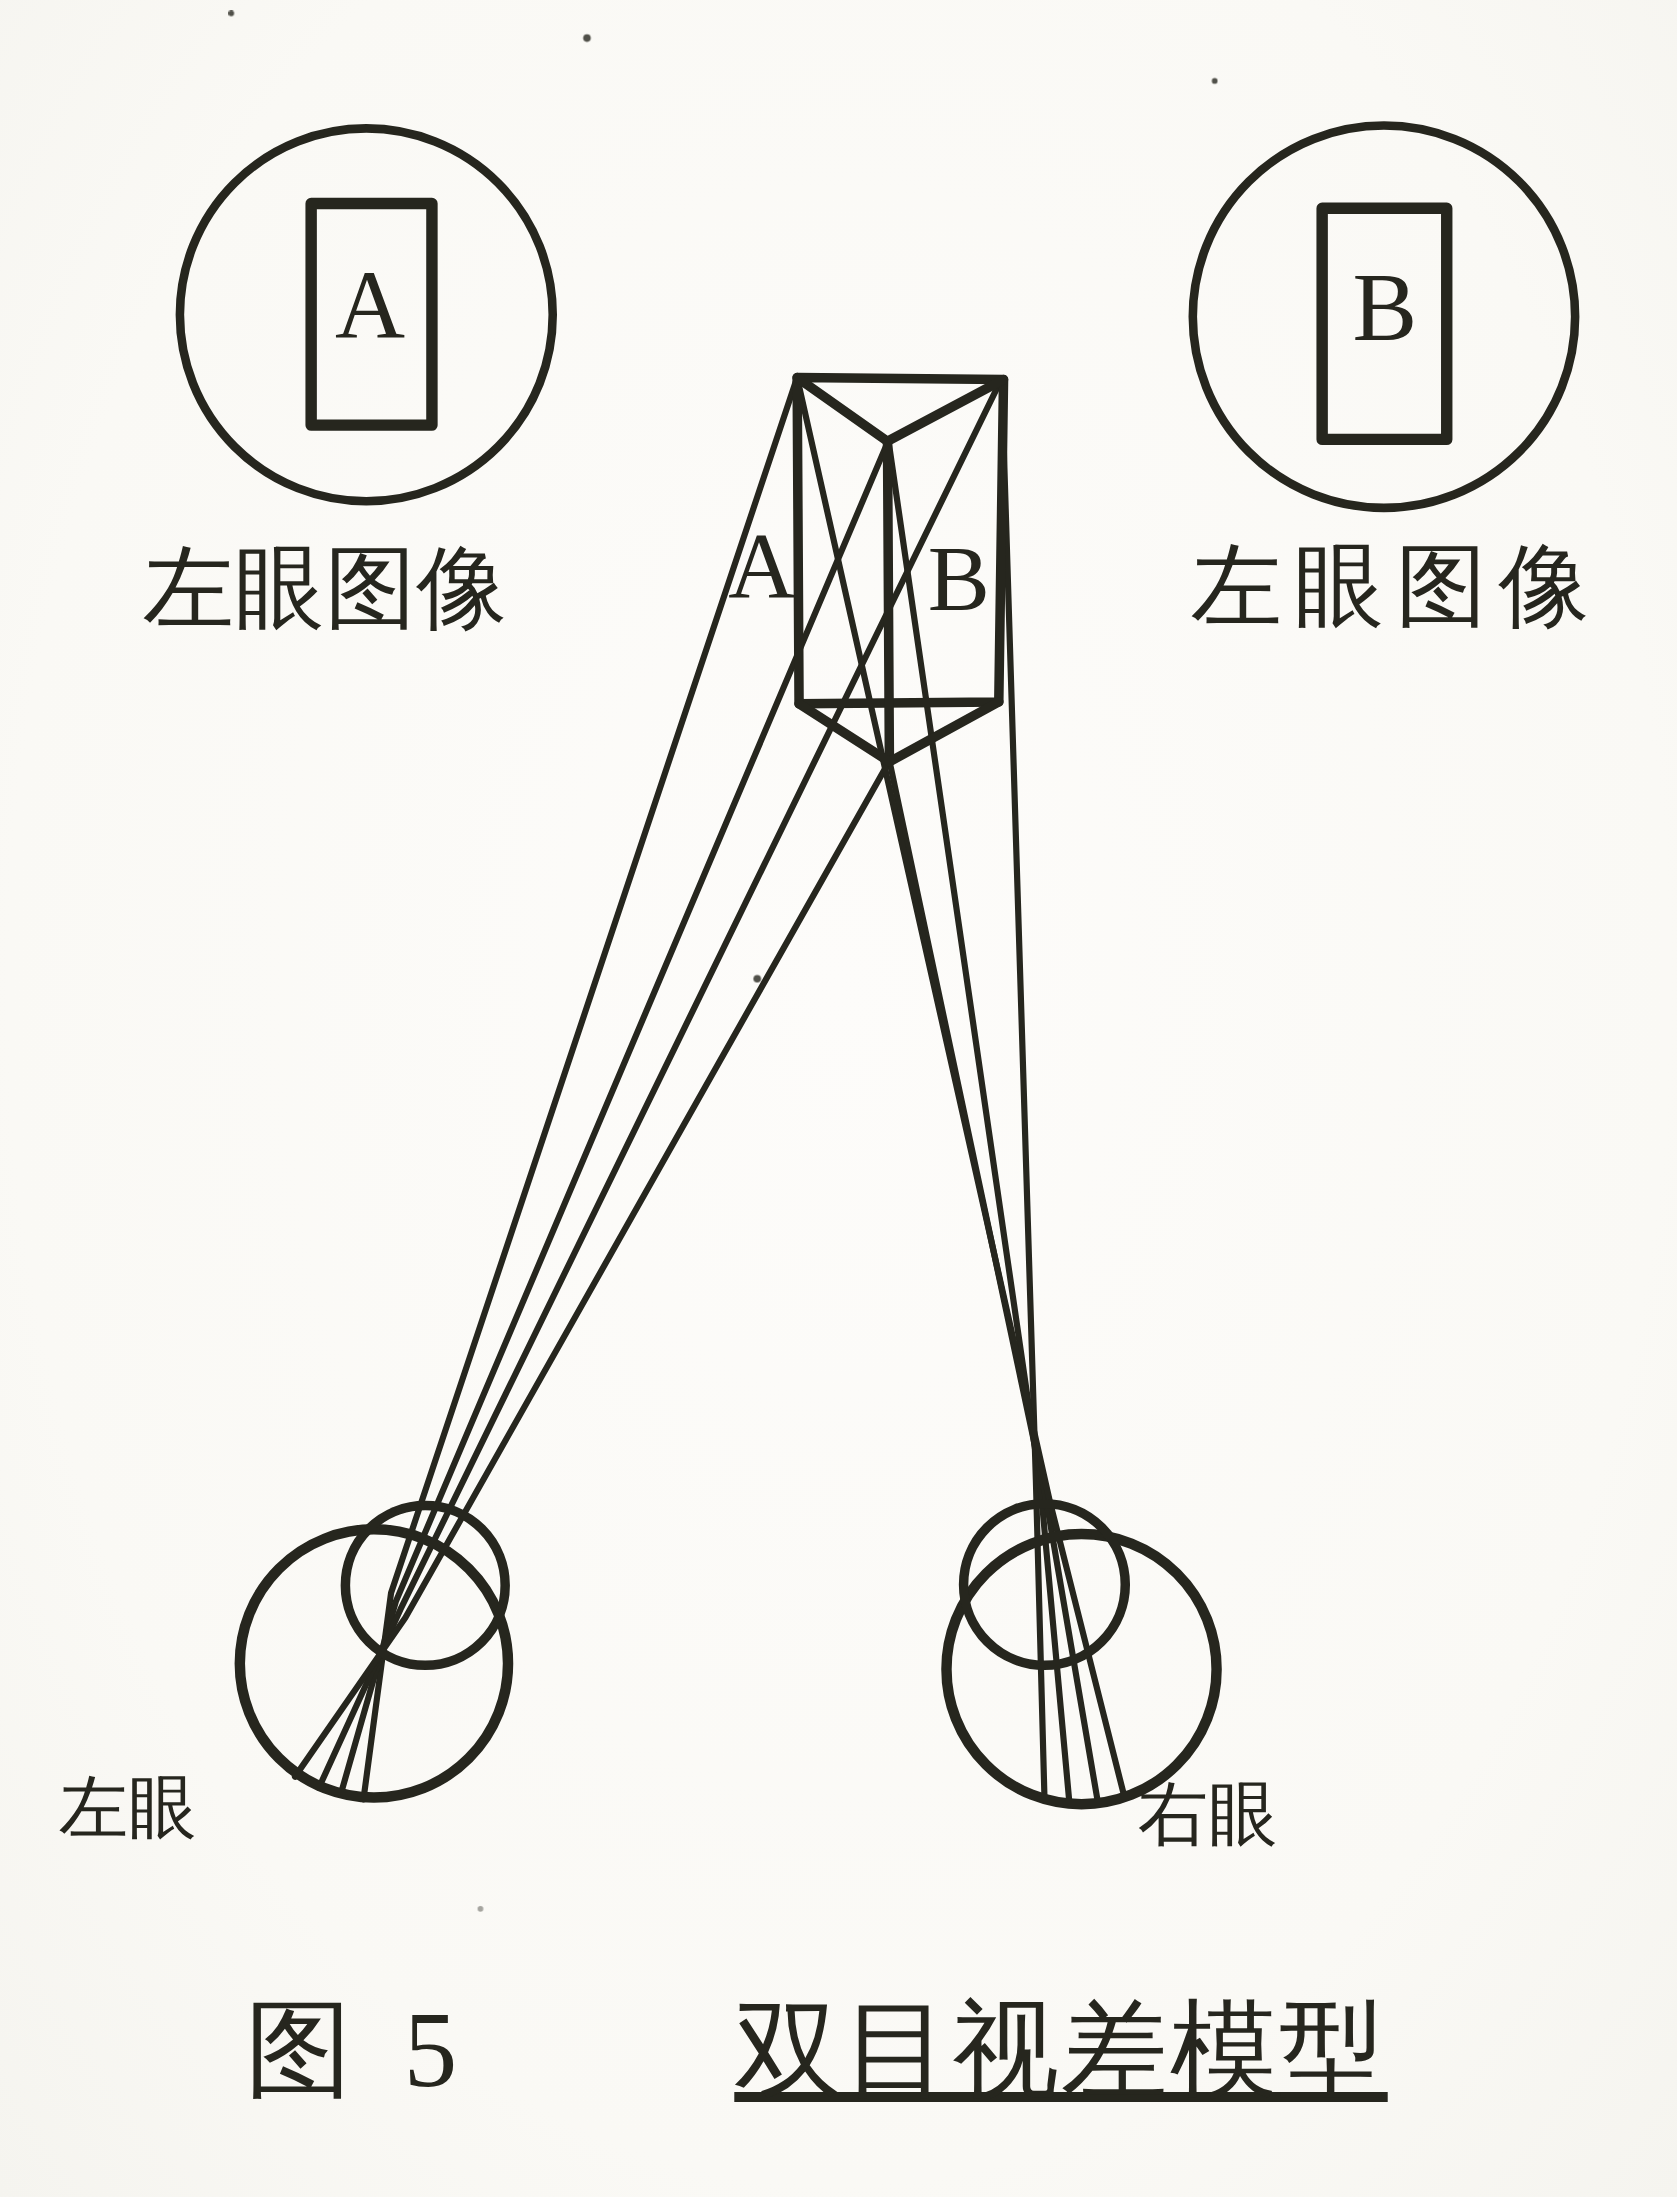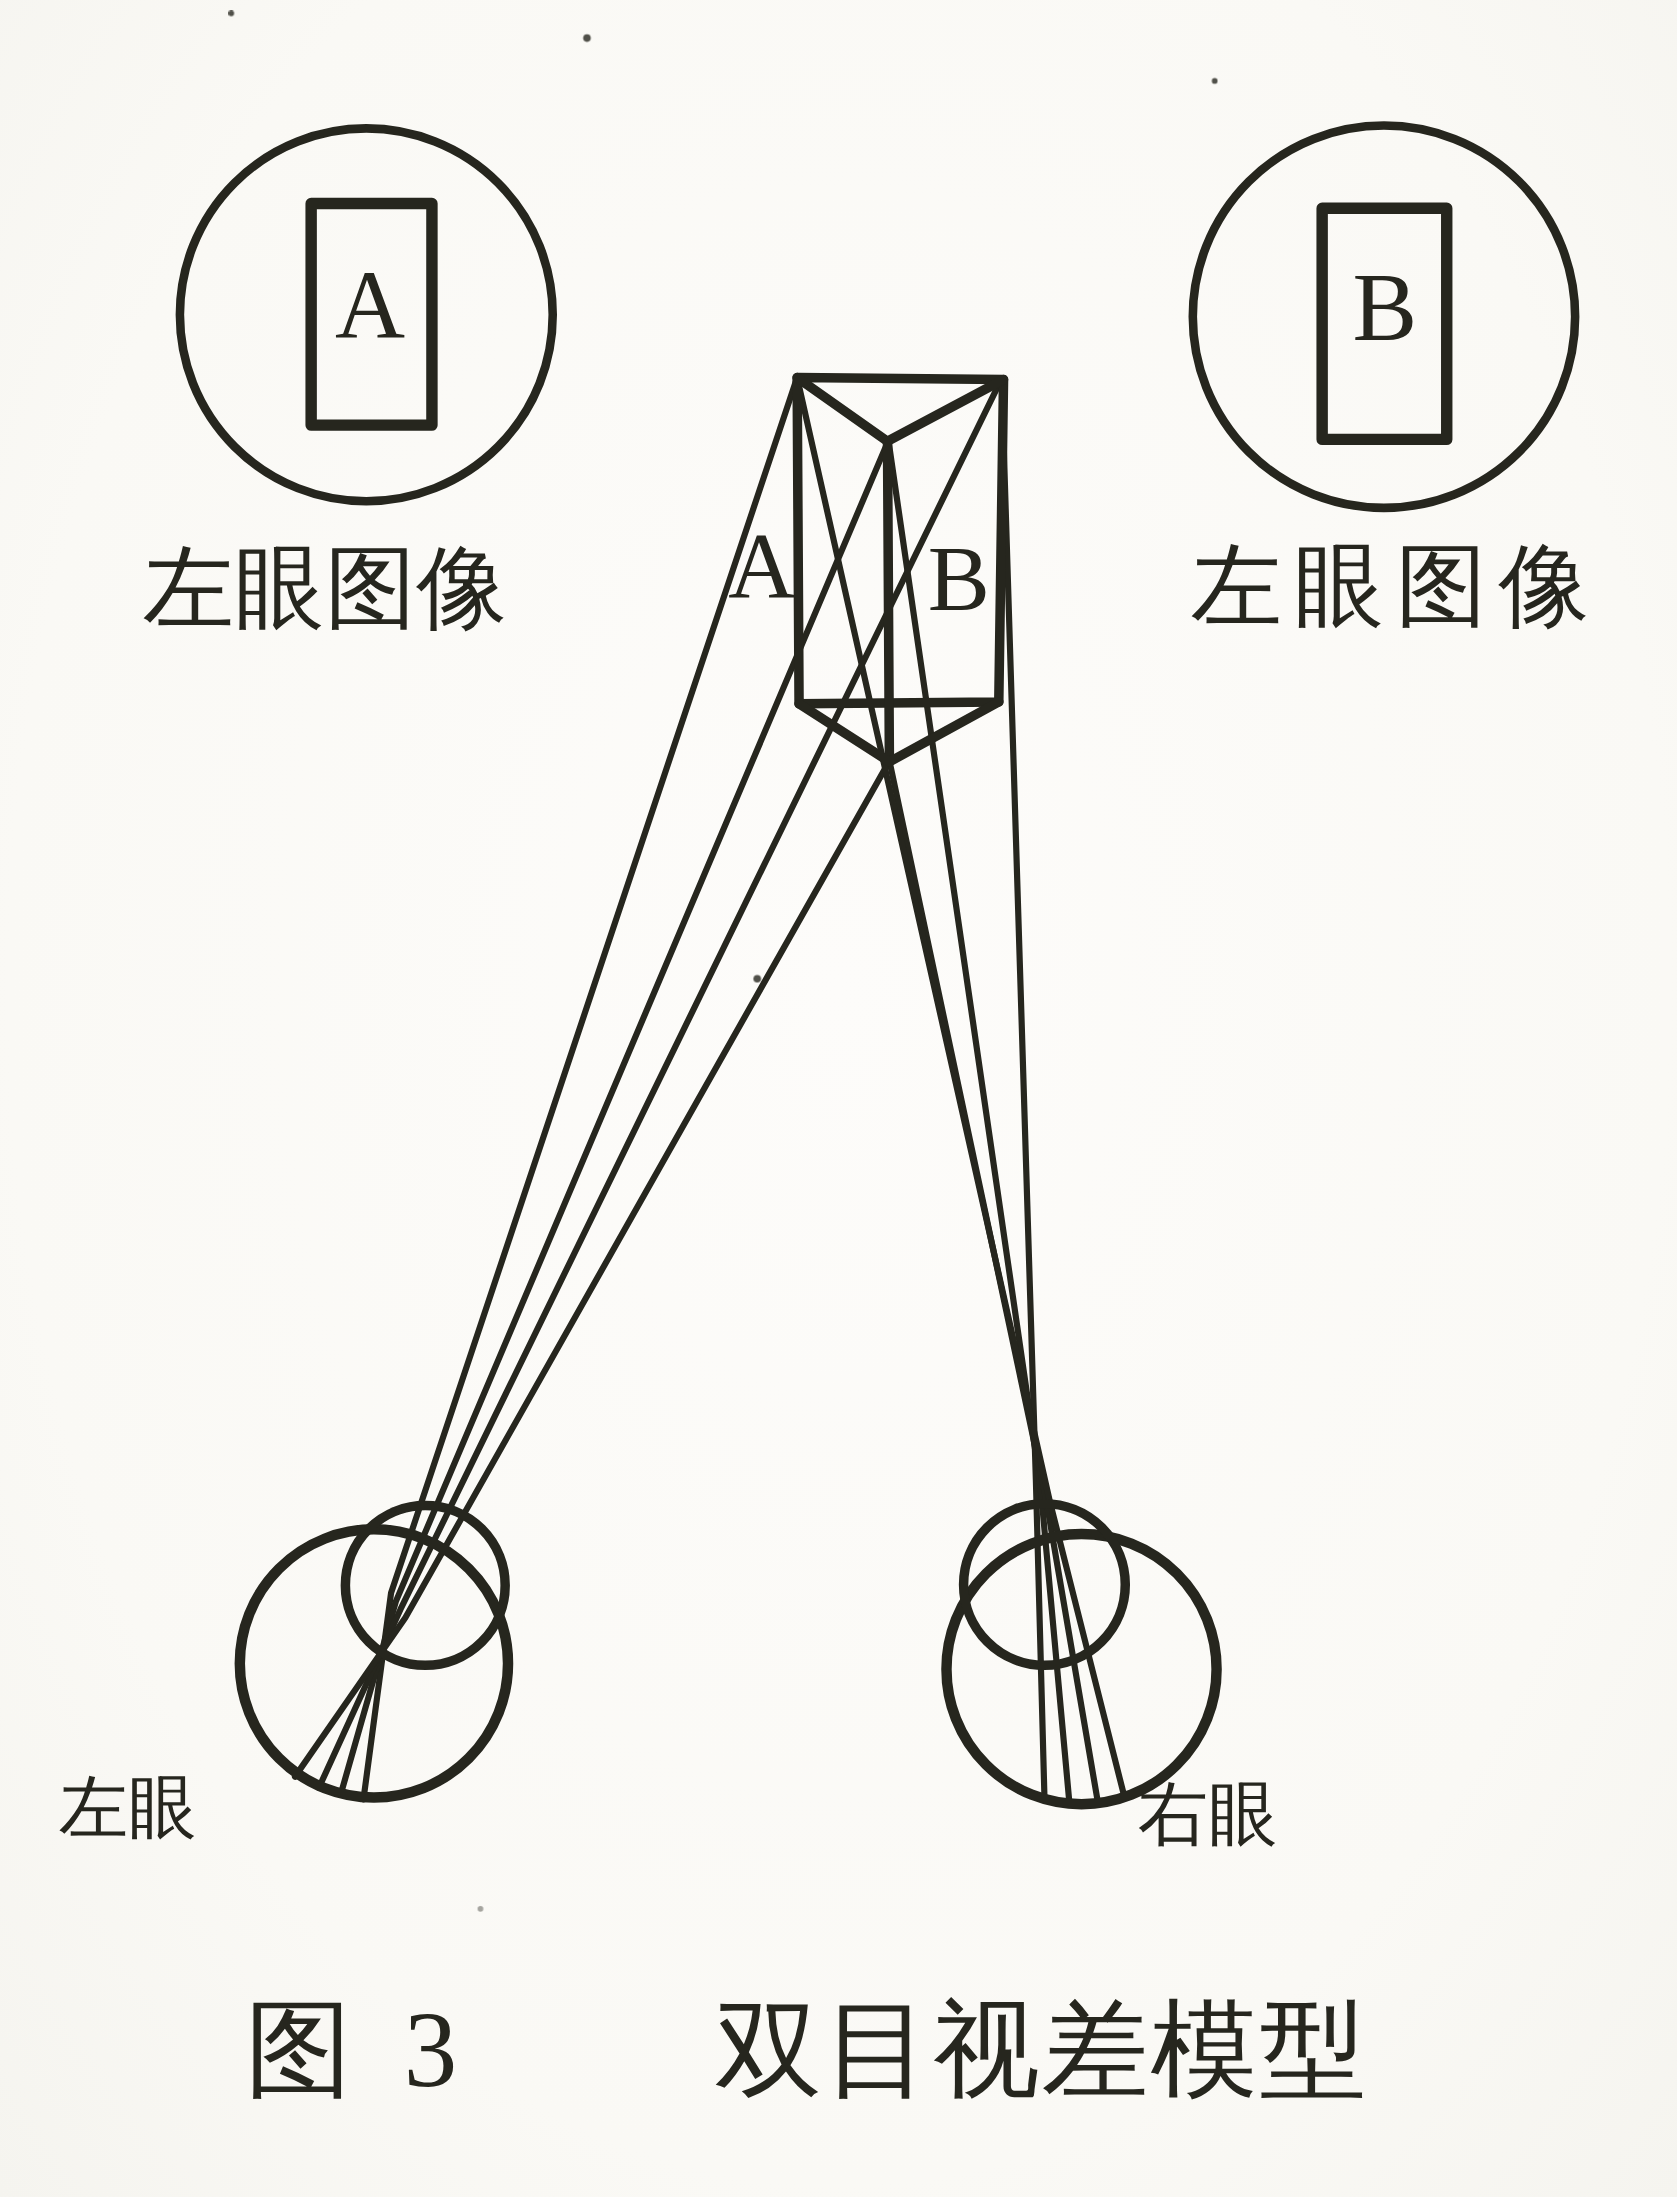--- a/index.html
+++ b/index.html
@@ -32,22 +32,22 @@
   }
   .label-left-image{left:143px;top:538px;width:418px;}
   .label-right-image{left:1191px;top:536px;width:441px;letter-spacing:11.4px;}
   .label-left-eye{left:59px;top:1758px;width:202px;font-size:69px;}
   .label-right-eye{left:1138px;top:1764px;width:202px;font-size:70px;}
   .caption-number{
     position:absolute;left:245px;top:1992px;
     font-size:107px;line-height:116px;word-spacing:25px;white-space:pre;
   }
   .caption-title{
-    position:absolute;left:715px;top:1992px;width:662px;text-align:left;
-    font-size:107px;line-height:116px;letter-spacing:1.9px;white-space:nowrap;
+    position:absolute;left:730px;top:1992px;width:662px;text-align:center;
+    font-size:107px;line-height:116px;letter-spacing:1.9px;white-space:nowrap;text-decoration:underline;
   }
   .speck{fill:var(--ink);}
 </style>
 </head>
 <body>
 
 <div class="page">
 
   <svg class="fig" viewBox="0 0 1764 2310" aria-hidden="true">
 
@@ -103,17 +103,17 @@
       <circle class="speck" cx="796" cy="1029" r="4"></circle>
       <circle class="speck" cx="505" cy="2007" r="3" opacity="0.5"></circle>
     </g>
   </svg>
 
   <div class="label label-left-image">左眼图像</div>
   <div class="label label-right-image">左眼图像</div>
   <div class="label label-left-eye">左眼</div>
   <div class="label label-right-eye">右眼</div>
 
-  <div class="caption-number">图 3</div>
+  <div class="caption-number">图 5</div>
   <div class="caption-title">双目视差模型</div>
 
 </div>
 
 
 </body></html>

